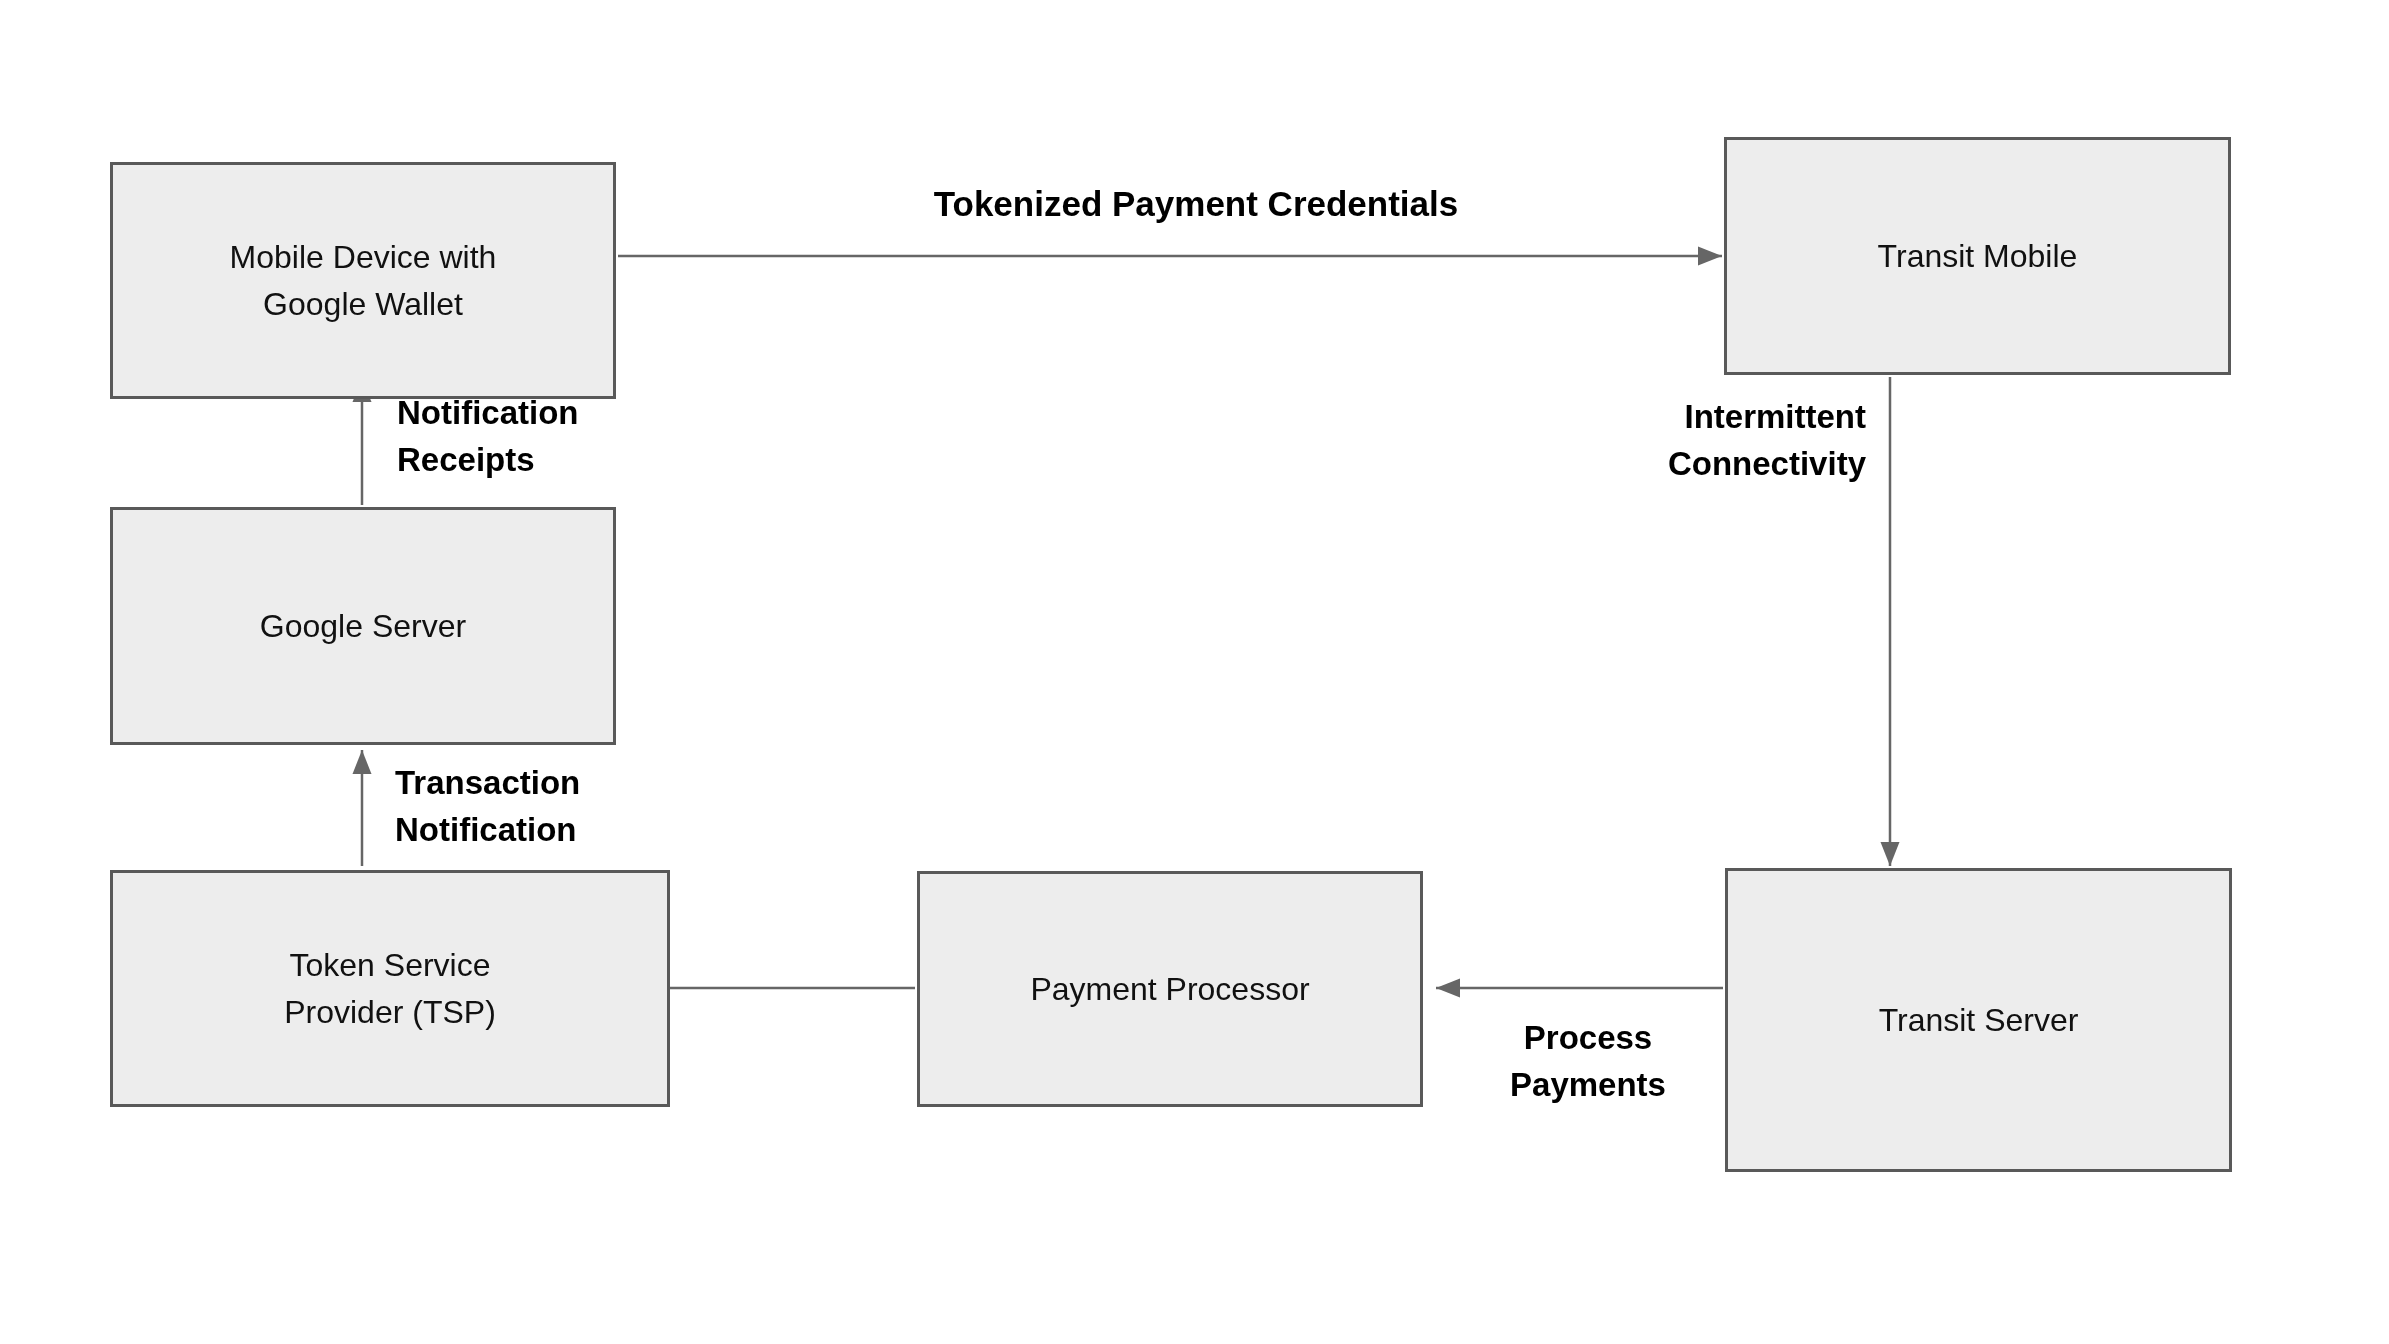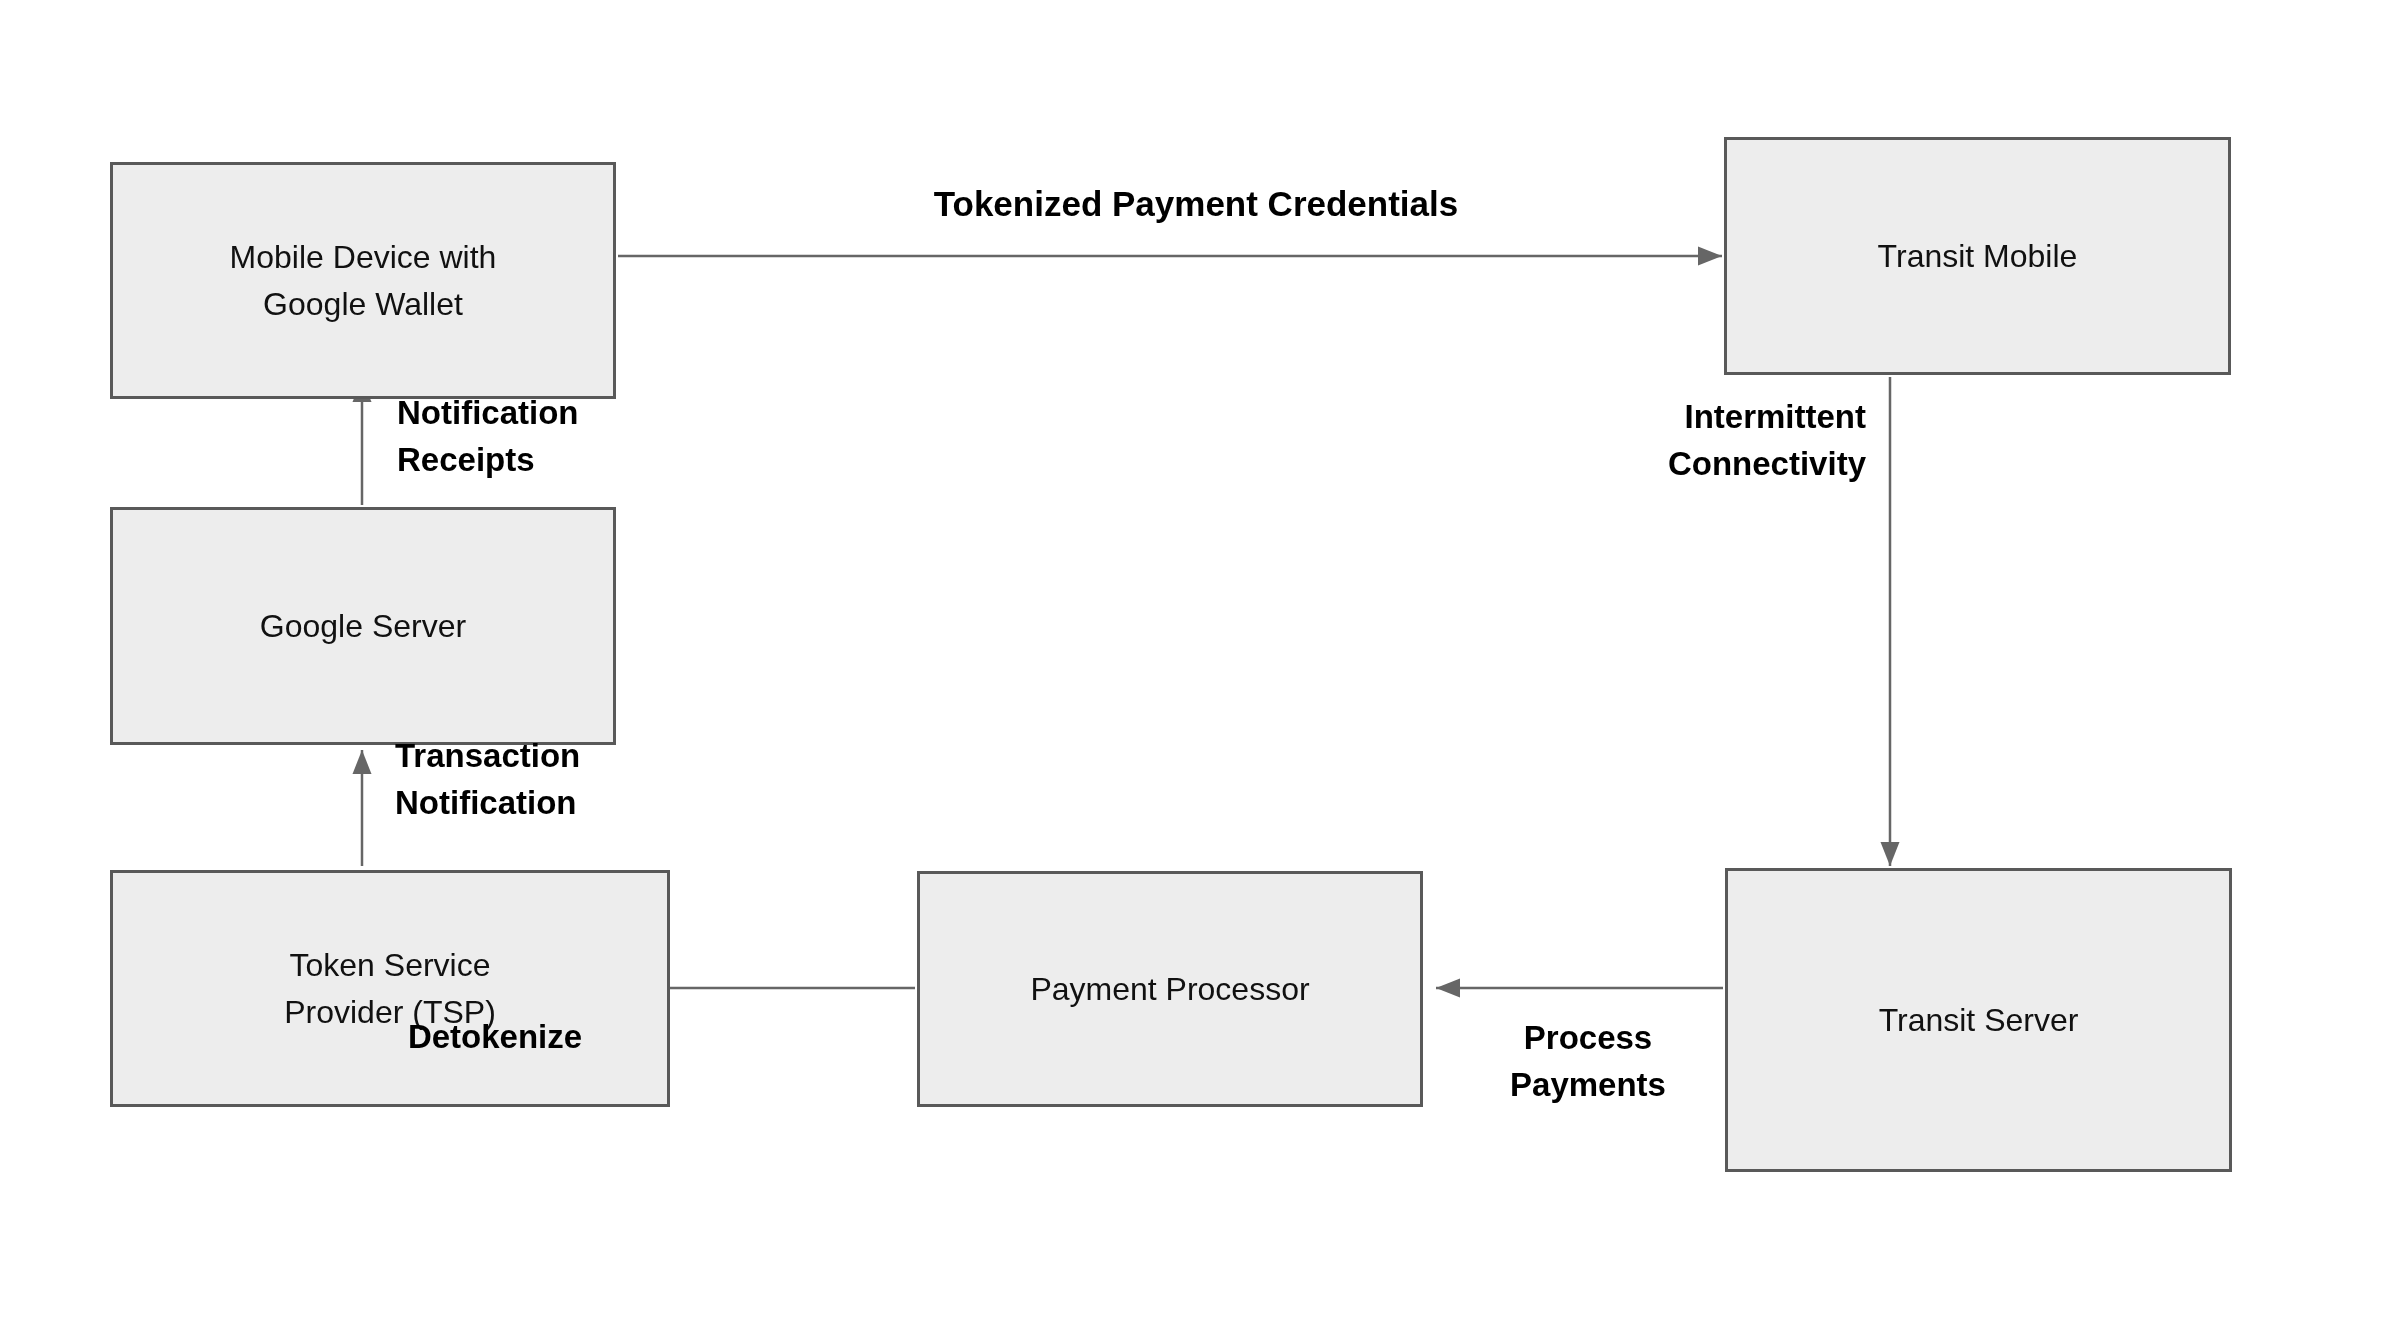--- a/index.html
+++ b/index.html
@@ -40,21 +40,21 @@
     font-weight:700;
     font-size:33px;line-height:47px;
     color:var(--label-text);
     white-space:pre-line;
   }
   .lbl-tokenized{left:846px;top:180px;width:700px;text-align:center;font-size:35px;}
   .lbl-intermittent{left:1500px;top:393px;width:366px;text-align:right;}
   .lbl-batched{left:1560px;top:698px;width:306px;text-align:right;}
   .lbl-process{left:1450px;top:1014px;width:276px;text-align:center;}
   .lbl-detokenize{left:345px;top:1013px;width:300px;text-align:center;}
-  .lbl-transaction{left:395px;top:732px;width:420px;text-align:left;}
+  .lbl-transaction{left:395px;top:759px;width:420px;text-align:left;}
   .lbl-notification{left:397px;top:389px;width:420px;text-align:left;}
   svg.edges{position:absolute;left:0;top:0;width:2389px;height:1344px;}
   svg.edges line{stroke:var(--arrow);stroke-width:2.5;}
   svg.edges .head{fill:var(--arrow);}
 </style>
 </head>
 <body>
 
 <div class="canvas">
 
@@ -88,21 +88,20 @@
 
   <div class="edge-label lbl-tokenized">Tokenized Payment Credentials</div>
 
   <div class="edge-label lbl-intermittent">Intermittent
 Connectivity</div>
 
 
   <div class="edge-label lbl-process">Process
 Payments</div>
 
-  <div class="edge-label lbl-detokenize">Detokenize</div>
 
   <div class="edge-label lbl-transaction">Transaction
 Notification</div>
 
   <div class="edge-label lbl-notification">Notification
 Receipts</div>
 
 </div>
 
 </body></html>

